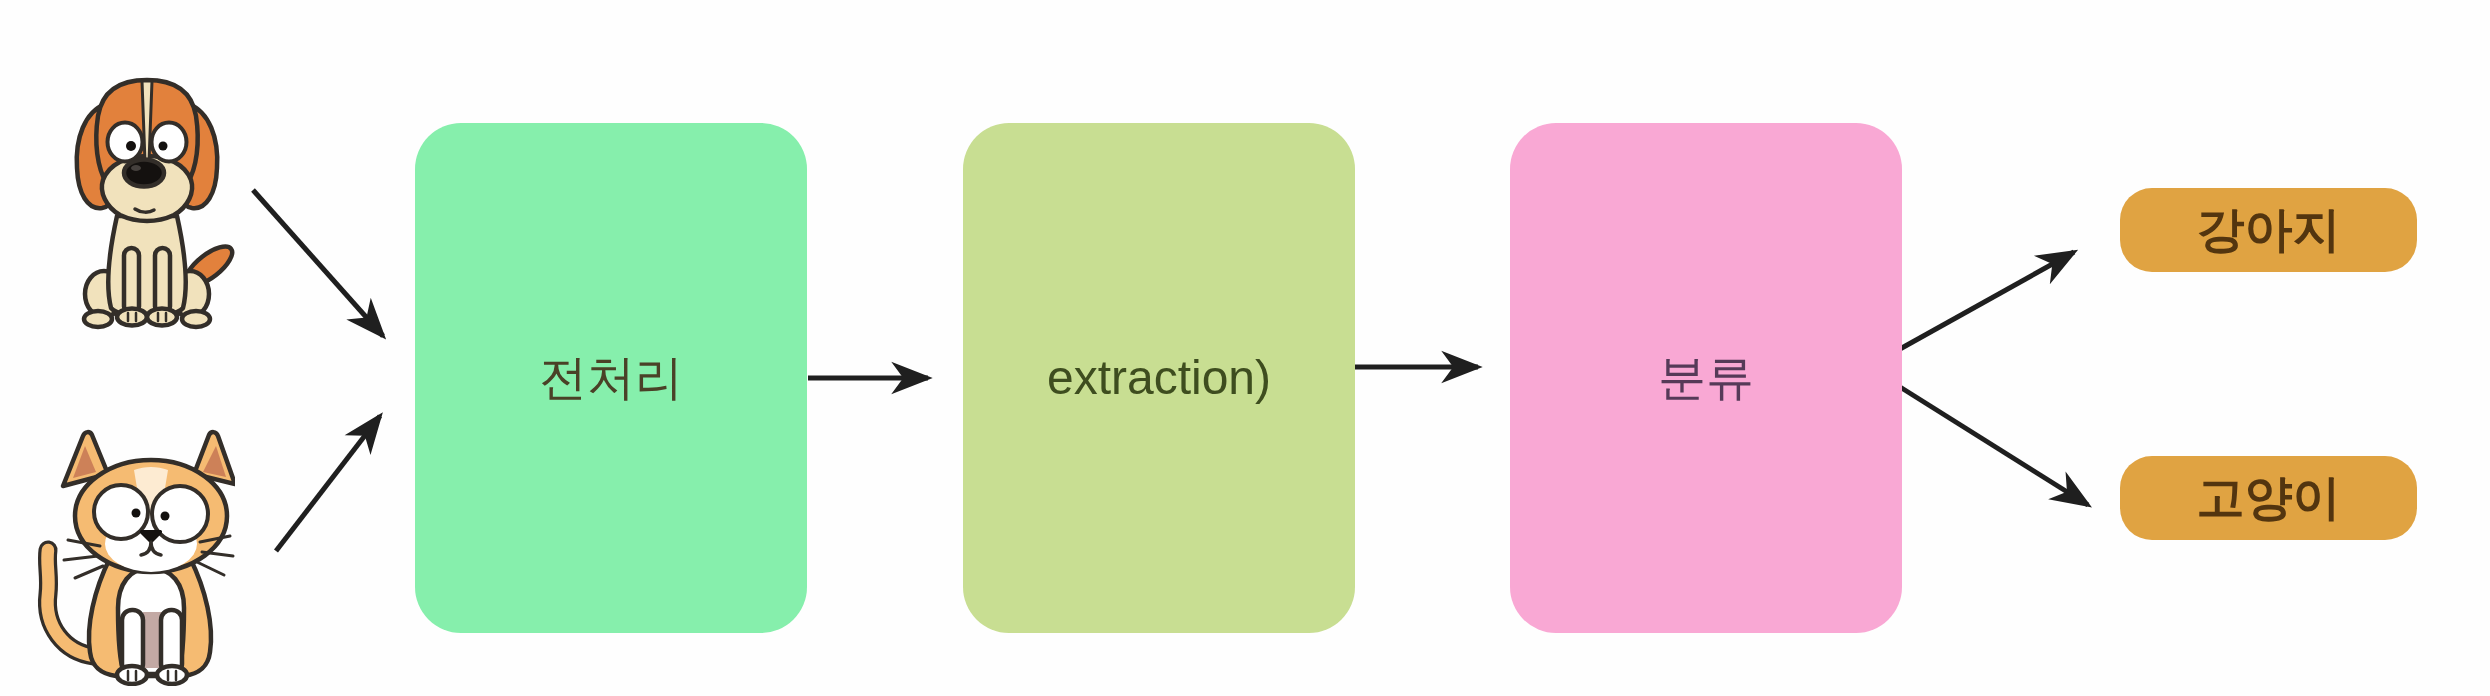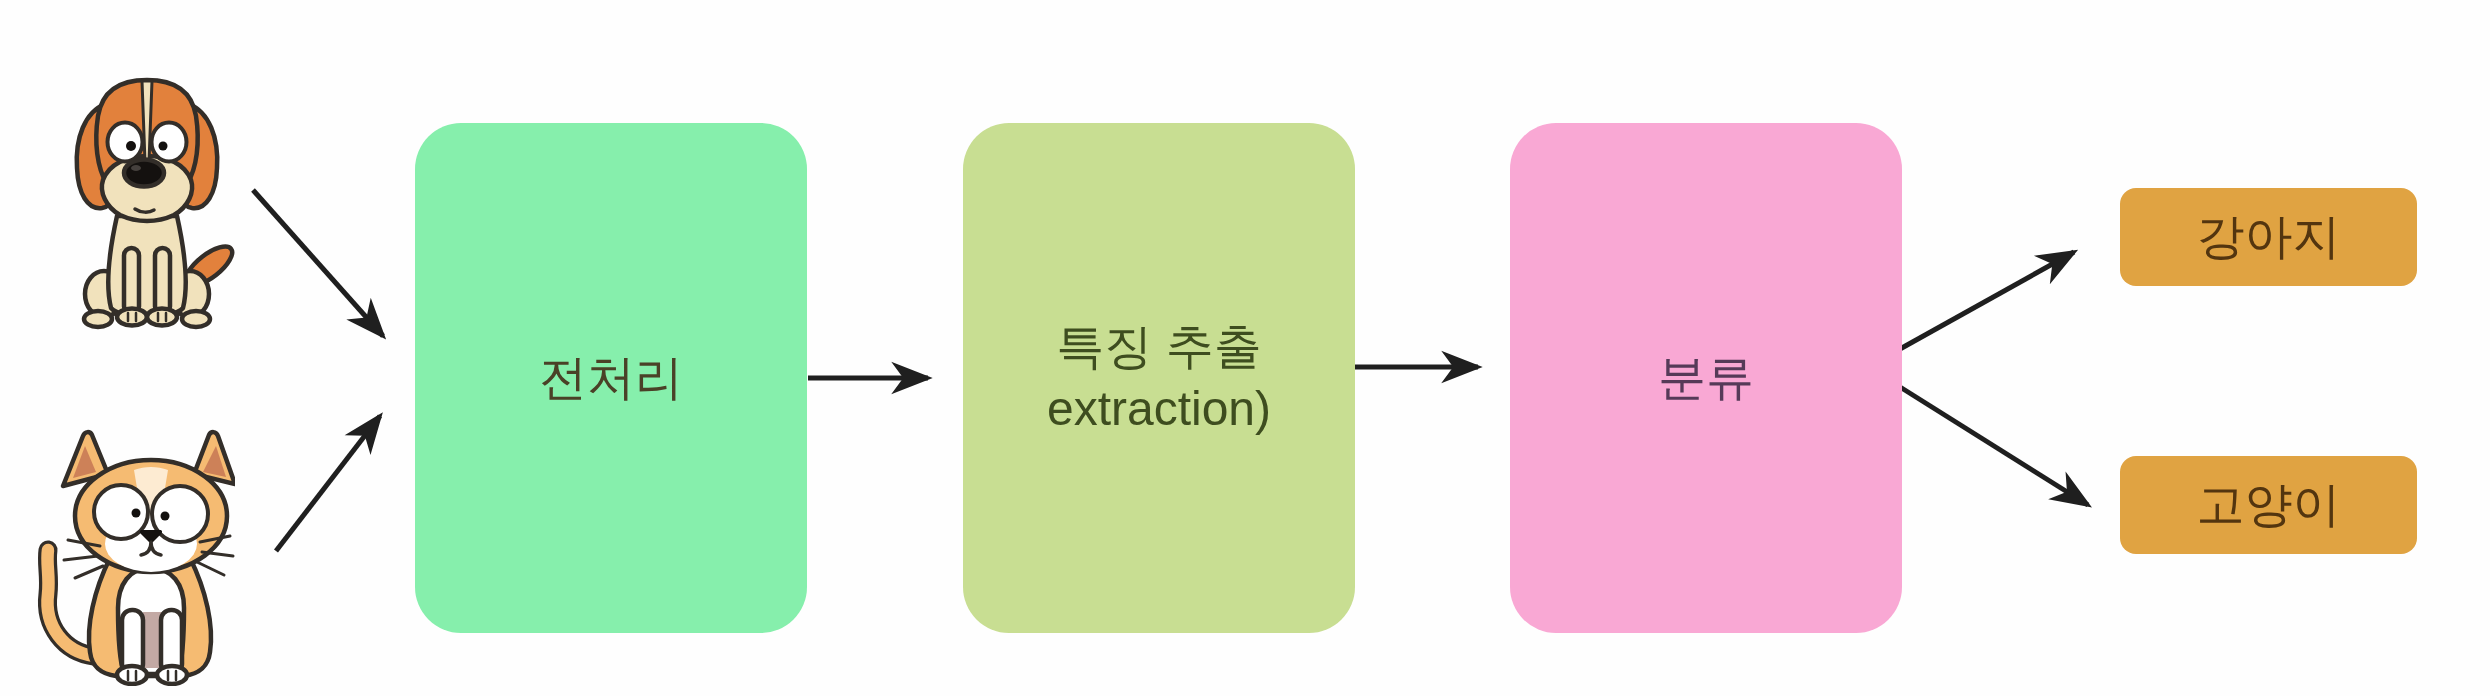--- a/index.html
+++ b/index.html
@@ -17,24 +17,24 @@
     position:absolute; top:123px; width:392px; height:510px;
     border-radius:46px; display:flex; flex-direction:column;
     align-items:center; justify-content:center; text-align:center;
     font-size:48px; line-height:62px; font-weight:400;
   }
   .box--pre  { left:415px;  background:#86efac; color:#4A4127; }
   .box--feat { left:963px;  background:#C8DE92; color:#3E4D1F; }
   .box--cls  { left:1510px; background:#f9a8d4; color:#563A58; }
   .box .line { display:block; }
   .pill {
-    position:absolute; left:2120px; width:297px; height:98px;
-    background:#E0A342; border-radius:16px; color:#53350F;
+    position:absolute; left:2120px; width:297px; height:84px;
+    background:#E0A342; border-radius:32px; color:#53350F;
     display:flex; align-items:center; justify-content:center;
-    font-size:48px; font-weight:400;
+    font-size:48px; font-weight:700;
   }
   .pill--puppy { top:188px; }
   .pill--cat   { top:456px; }
 </style>
 </head>
 <body>
 
 <div class="canvas">
 
   <svg class="arrows" viewBox="0 0 2490 696" aria-hidden="true">
@@ -118,21 +118,20 @@
         </g>
       </g>
     </svg>
   </div>
 
   <div class="box box--pre">
     <span class="line">전처리</span>
   </div>
 
   <div class="box box--feat">
-    <span class="line">특징 추출</span>
     <span class="line">extraction)</span>
   </div>
 
   <div class="box box--cls">
     <span class="line">분류</span>
   </div>
 
   <div class="pill pill--puppy">
     <span>강아지</span>
   </div>

